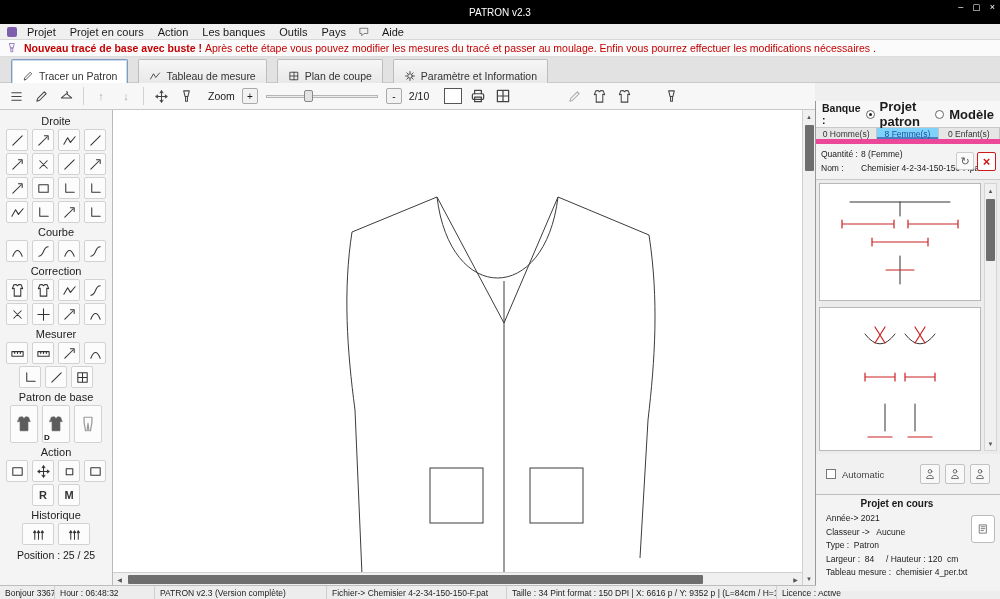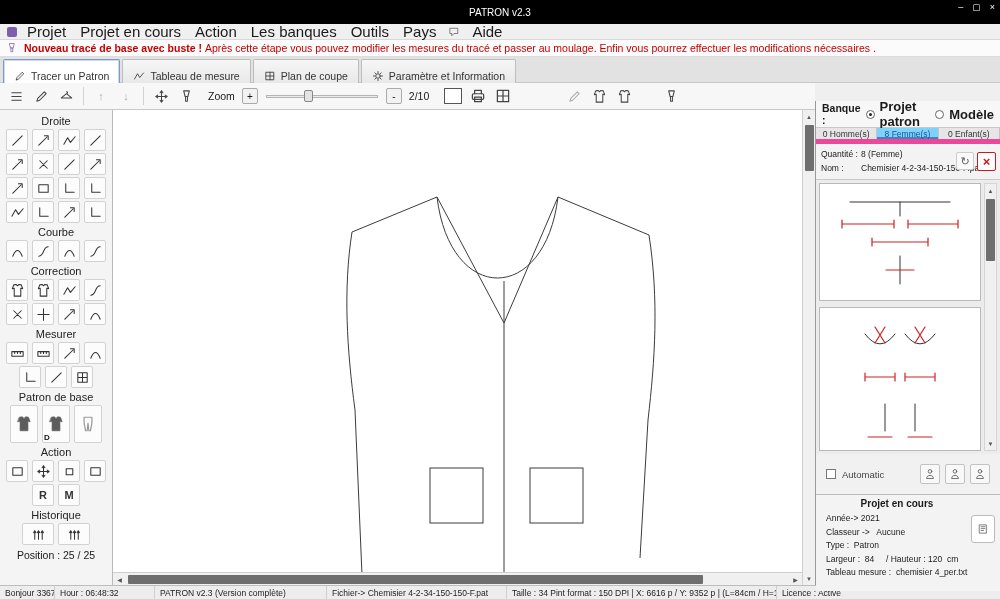--- a/index.html
+++ b/index.html
@@ -4,28 +4,28 @@
 <style>
   * { margin:0; padding:0; box-sizing:border-box; }
   html,body { width:1000px; height:599px; overflow:hidden; }
   body { font-family:"Liberation Sans", sans-serif; font-size:11px; color:#1a1a1a; }
   .app { width:1000px; height:599px; display:flex; flex-direction:column; background:#efefef; }
 
   .titlebar { height:24px; background:#000; color:#fff; display:flex; align-items:center; justify-content:center; position:relative; font-size:10px; }
   .win-controls { position:absolute; right:5px; top:0; height:14px; display:flex; align-items:center; gap:9px; font-size:9px; }
 
   .menubar { height:16px; background:#f0f0f0; border-bottom:1px solid #d8d8d8; display:flex; align-items:center; padding-left:4px; }
-  .menu-item { padding:0 7px; font-size:15px; cursor:default; }
+  .menu-item { padding:0 7px; font-size:11px; cursor:default; }
   .app-glyph { width:10px; height:10px; background:#7d5fae; border-radius:2px; margin:0 3px; }
   .menu-chat { color:#666; display:flex; align-items:center; padding:0 5px; }
 
   .notifbar { height:17px; background:#fbfbfb; border-bottom:1px solid #ddd; display:flex; align-items:center; gap:6px; padding-left:6px; color:#c40000; font-size:10.5px; }
 
   .tabsrow { height:26px; background:#e2e2e2; border-bottom:1px solid #c9c9c9; display:flex; align-items:stretch; padding:2px 0 0 3px; gap:2px; }
-  .tab { display:flex; align-items:center; gap:5px; padding:16px 10px; font-size:10.5px; background:linear-gradient(#f6f6f6,#e3e3e3); border:1px solid #bdbdbd; border-bottom:none; border-radius:2px 2px 0 0; color:#333; }
+  .tab { display:flex; align-items:center; gap:5px; padding:16px 10px; font-size:10.5px; background:linear-gradient(#f6f6f6,#e3e3e3); border:1px solid #bdbdbd; border-bottom:none; border-radius:2px 2px 0 0; color:#333;margin-left:8px; }
   .tab.active { background:#fff; border-color:#7c9cc4; box-shadow:inset 0 0 0 1px #cdd9ea; }
 
   .workrow { flex:1; min-height:0; display:flex; }
   .left-col { width:815px; display:flex; flex-direction:column; }
   .right-col { flex:1; border-left:1px solid #9a9a9a; display:flex; flex-direction:column; background:#f1f1f1; min-width:0;margin-top:18px; }
 
   .toolbar { height:27px; background:#f7f7f7; border-bottom:1px solid #c9c9c9; display:flex; align-items:center; gap:3px; padding:0 5px; }
   .tbtn { min-width:22px; height:22px; display:flex; align-items:center; justify-content:center; border:1px solid transparent; border-radius:2px; color:#444; font-size:11px; background:transparent; }
   .tbtn.dim { color:#aaa; }
   .tsep { width:1px; height:18px; background:#d2d2d2; margin:0 3px; }

